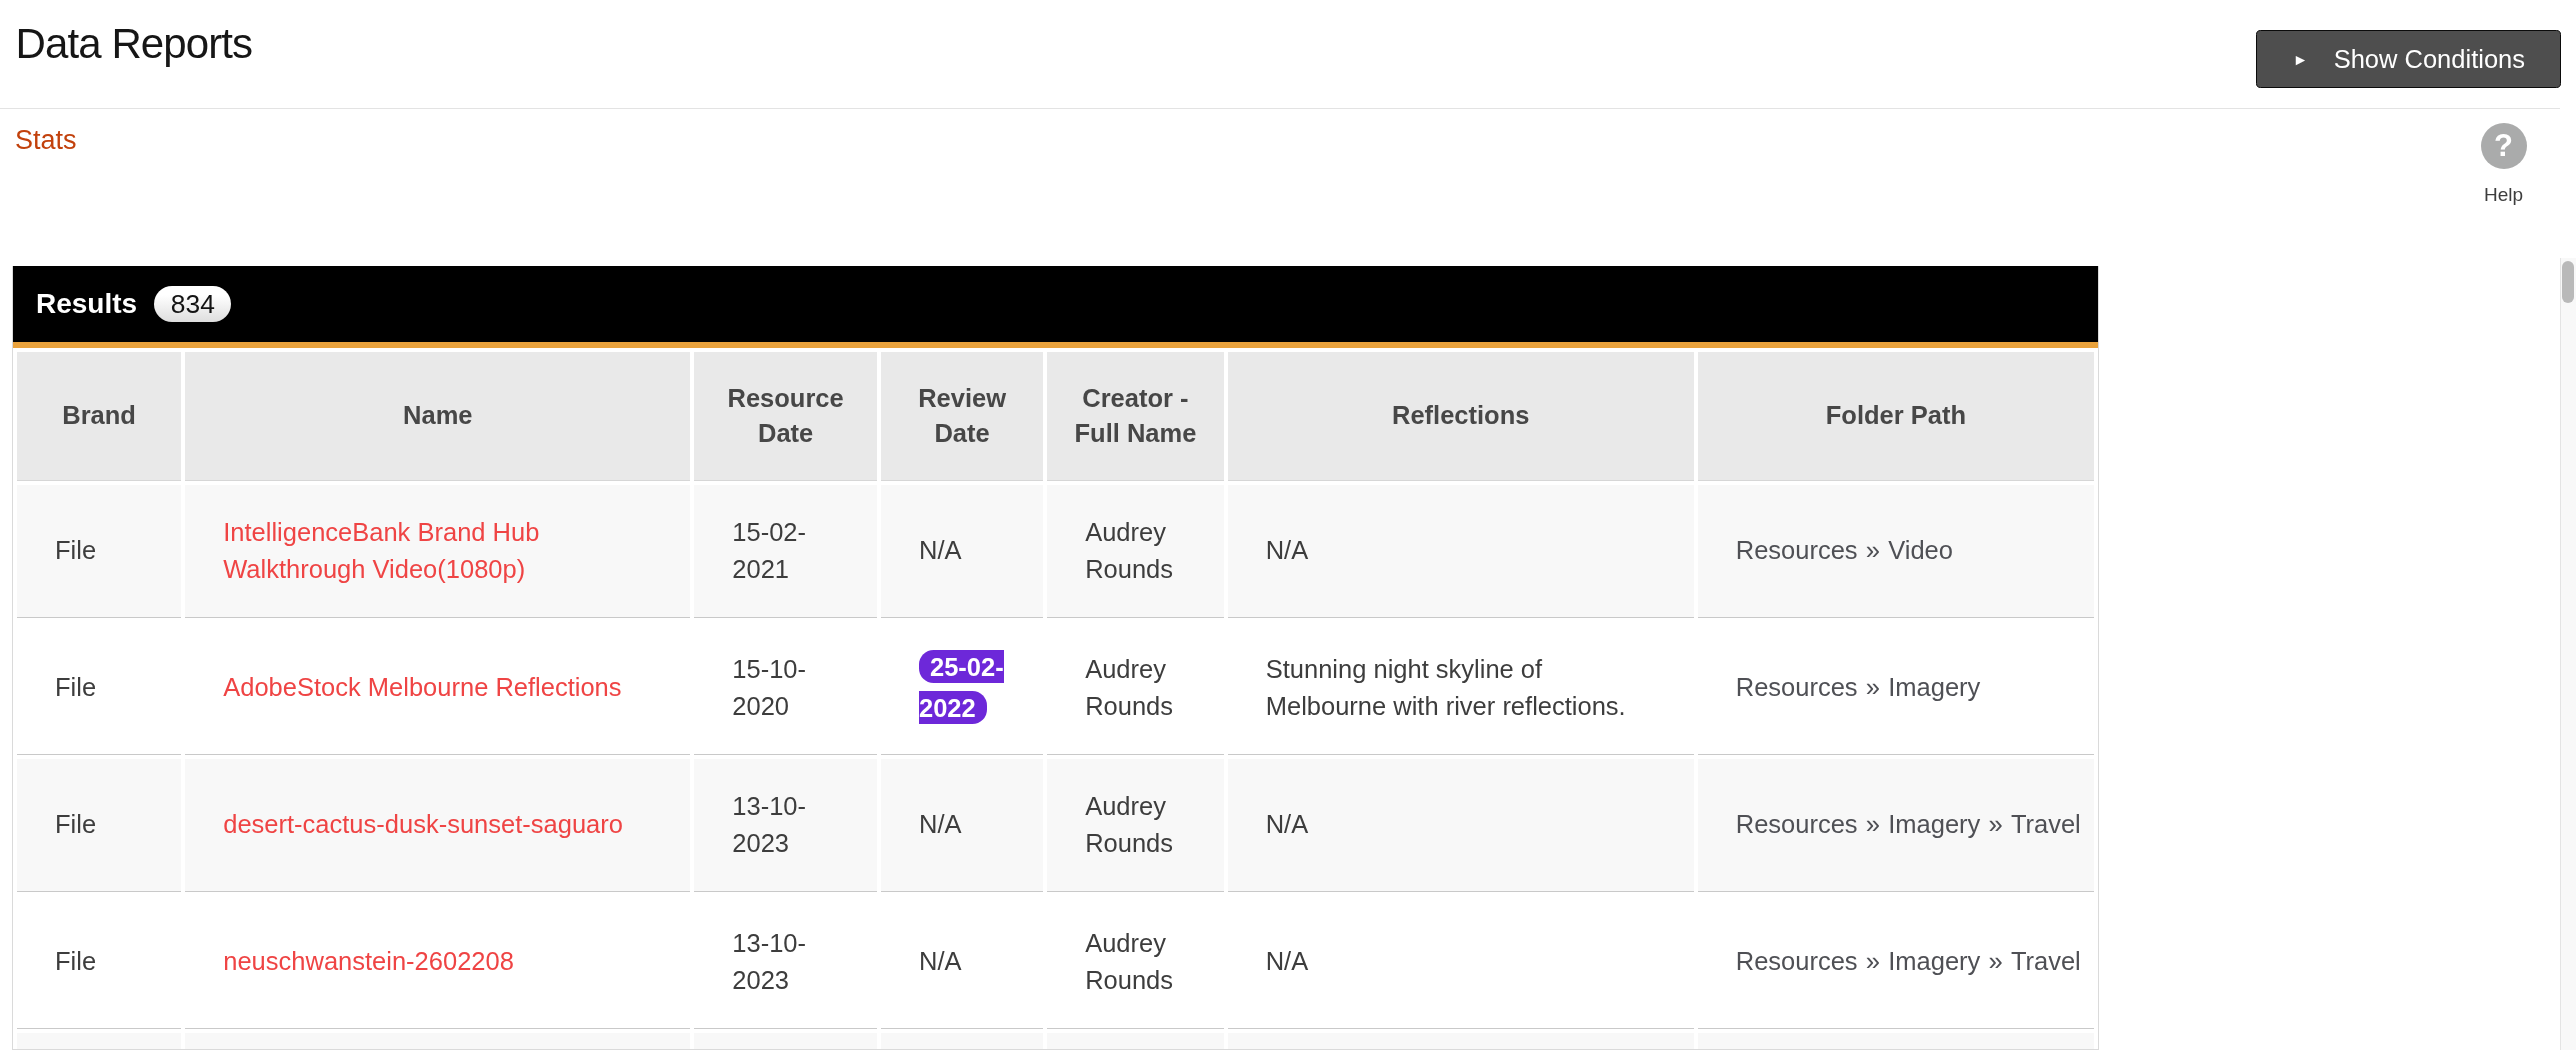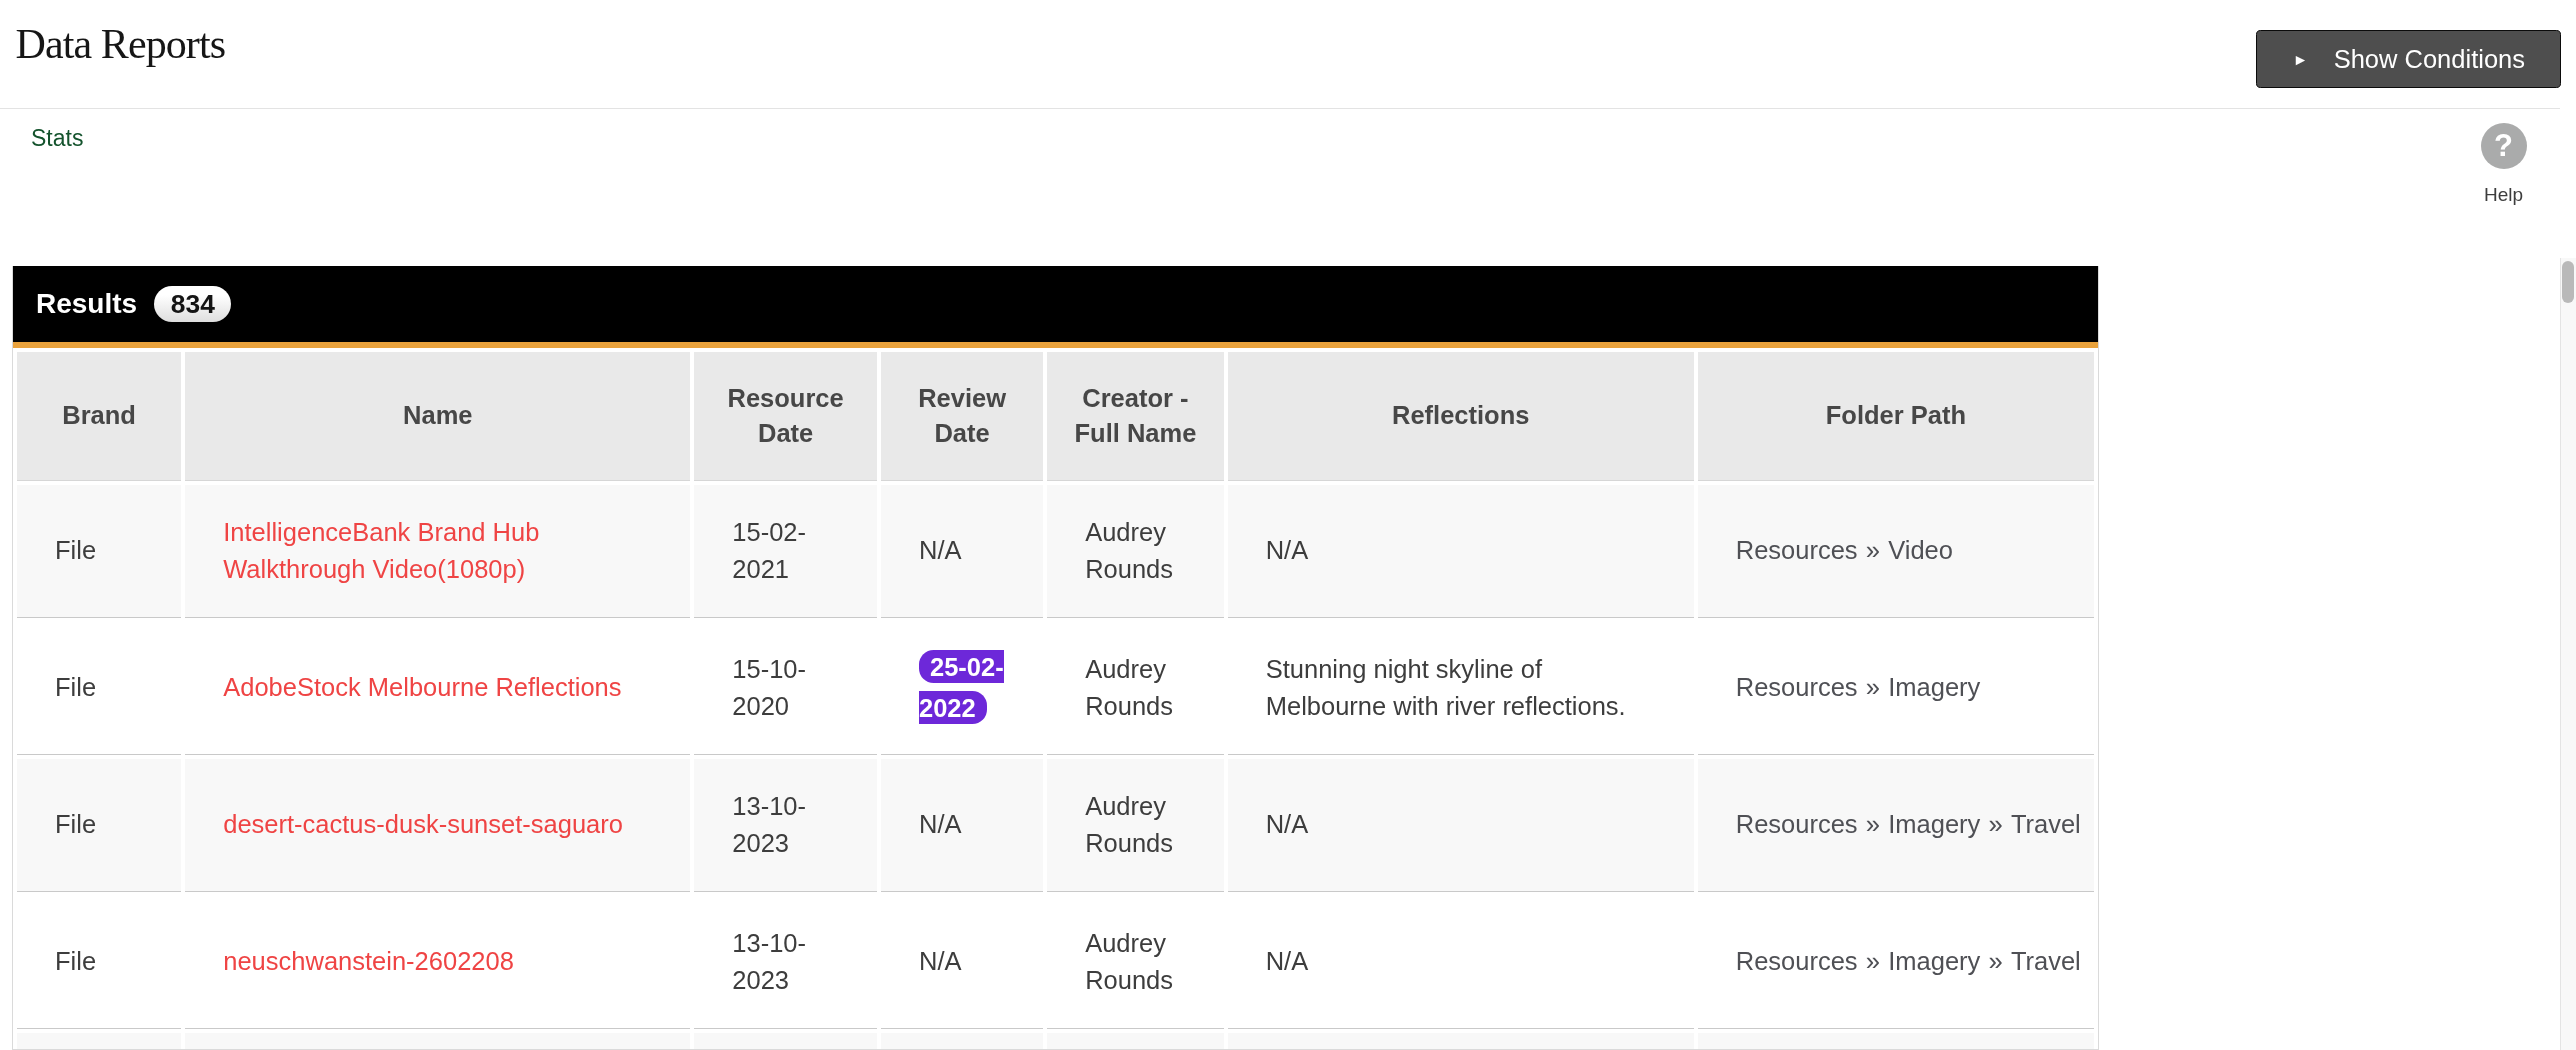--- a/index.html
+++ b/index.html
@@ -1,23 +1,23 @@
 <!DOCTYPE html>
 <html style="font-size:14.6px"><head>
 <meta charset="utf-8">
 <style>
   * { margin:0; padding:0; box-sizing:border-box; }
   html,body { width:2576px; height:1050px; overflow:hidden; background:#fff;
               font-family:"Liberation Sans", sans-serif; }
 
   
   .page-title { position:absolute; left:15.5px; top:20px; font-size:42px; font-weight:400;
-                color:#161616; letter-spacing:-0.9px;font-family:Liberation Serif, serif; }
+                color:#161616; letter-spacing:-0.9px; }
   .top-divider { position:absolute; left:0; top:108px; width:2560px; height:0.9px; background:#e3e3e3; }
-  .stats-label { position:absolute; left:31px; top:125px; font-size:23px; color:#14532d; }
+  .stats-label { position:absolute; left:15px; top:125px; font-size:27px; color:#c2410c; }
 
   .show-conditions { position:absolute; top:30px; right:14.6px; width:305px; height:58px;
                      background:#4e4e4e; border:1.8px solid #0b0b0b; border-radius:4.6px;
                      color:#fff; display:flex; align-items:center; justify-content:center;
                      gap:25.5px; font-size:25.5px; cursor:pointer; }
   .show-conditions .tri { font-size:15.5px; line-height:1; position:relative; top:0.9px; }
 
   .help-widget { position:absolute; top:123px; right:49px; width:47px; text-align:center; cursor:pointer; }
   .help-circle { width:46px; height:46px; margin:0 auto; border-radius:50%; background:#aaabab;
                  color:#fff; font-weight:bold; font-size:31px; line-height:46px; text-align:center; }
@@ -28,21 +28,21 @@
                      background:#f8f8f8; border-left:0.9px solid #e4e4e4; }
   .scrollbar-thumb { position:absolute; left:1.8px; top:2.7px; width:12px; height:42px;
                      background:#b9b9b9; border-radius:6.4px; }
 
   
   .results-panel { position:absolute; left:12px; top:266px; width:2087px; height:784px;
                    border:0.9px solid #dadada; border-top:none; overflow:hidden; background:#fff; }
   .results-header { height:76px; background:#000; display:flex; align-items:center; padding-left:23px; }
   .results-title { color:#fff; font-weight:bold; font-size:28px; }
   .results-count { margin-left:17.3px; background:linear-gradient(180deg,#ffffff 25%,#dedede 100%);
-                   border-radius:22px; padding:2.7px 16.4px; font-weight:bold; font-size:26.4px; color:#141414; }
+                   border-radius:22px; padding:2.7px 16.4px; font-weight:normal; font-size:26.4px; color:#141414; }
   .orange-bar { height:5.5px; background:#e9a23c; }
 
   table { width:100%; border-collapse:separate; border-spacing:4.6px; table-layout:fixed; }
   th { height:129px; background:#e9e9e9; font-weight:bold; font-size:25.5px; color:#474747;
        text-align:center; vertical-align:middle; border-bottom:1.8px solid #d6d6d6;
        padding:0 27px; line-height:1.35; }
   td { height:133px; font-size:25.5px; color:#3d3d3d; vertical-align:middle;
        border-bottom:1.8px solid #c9c9c9; padding:9px 25.5px 9px 38px; line-height:1.45;
        overflow:hidden; }
   tr.odd  td { background:#f8f8f8; }

